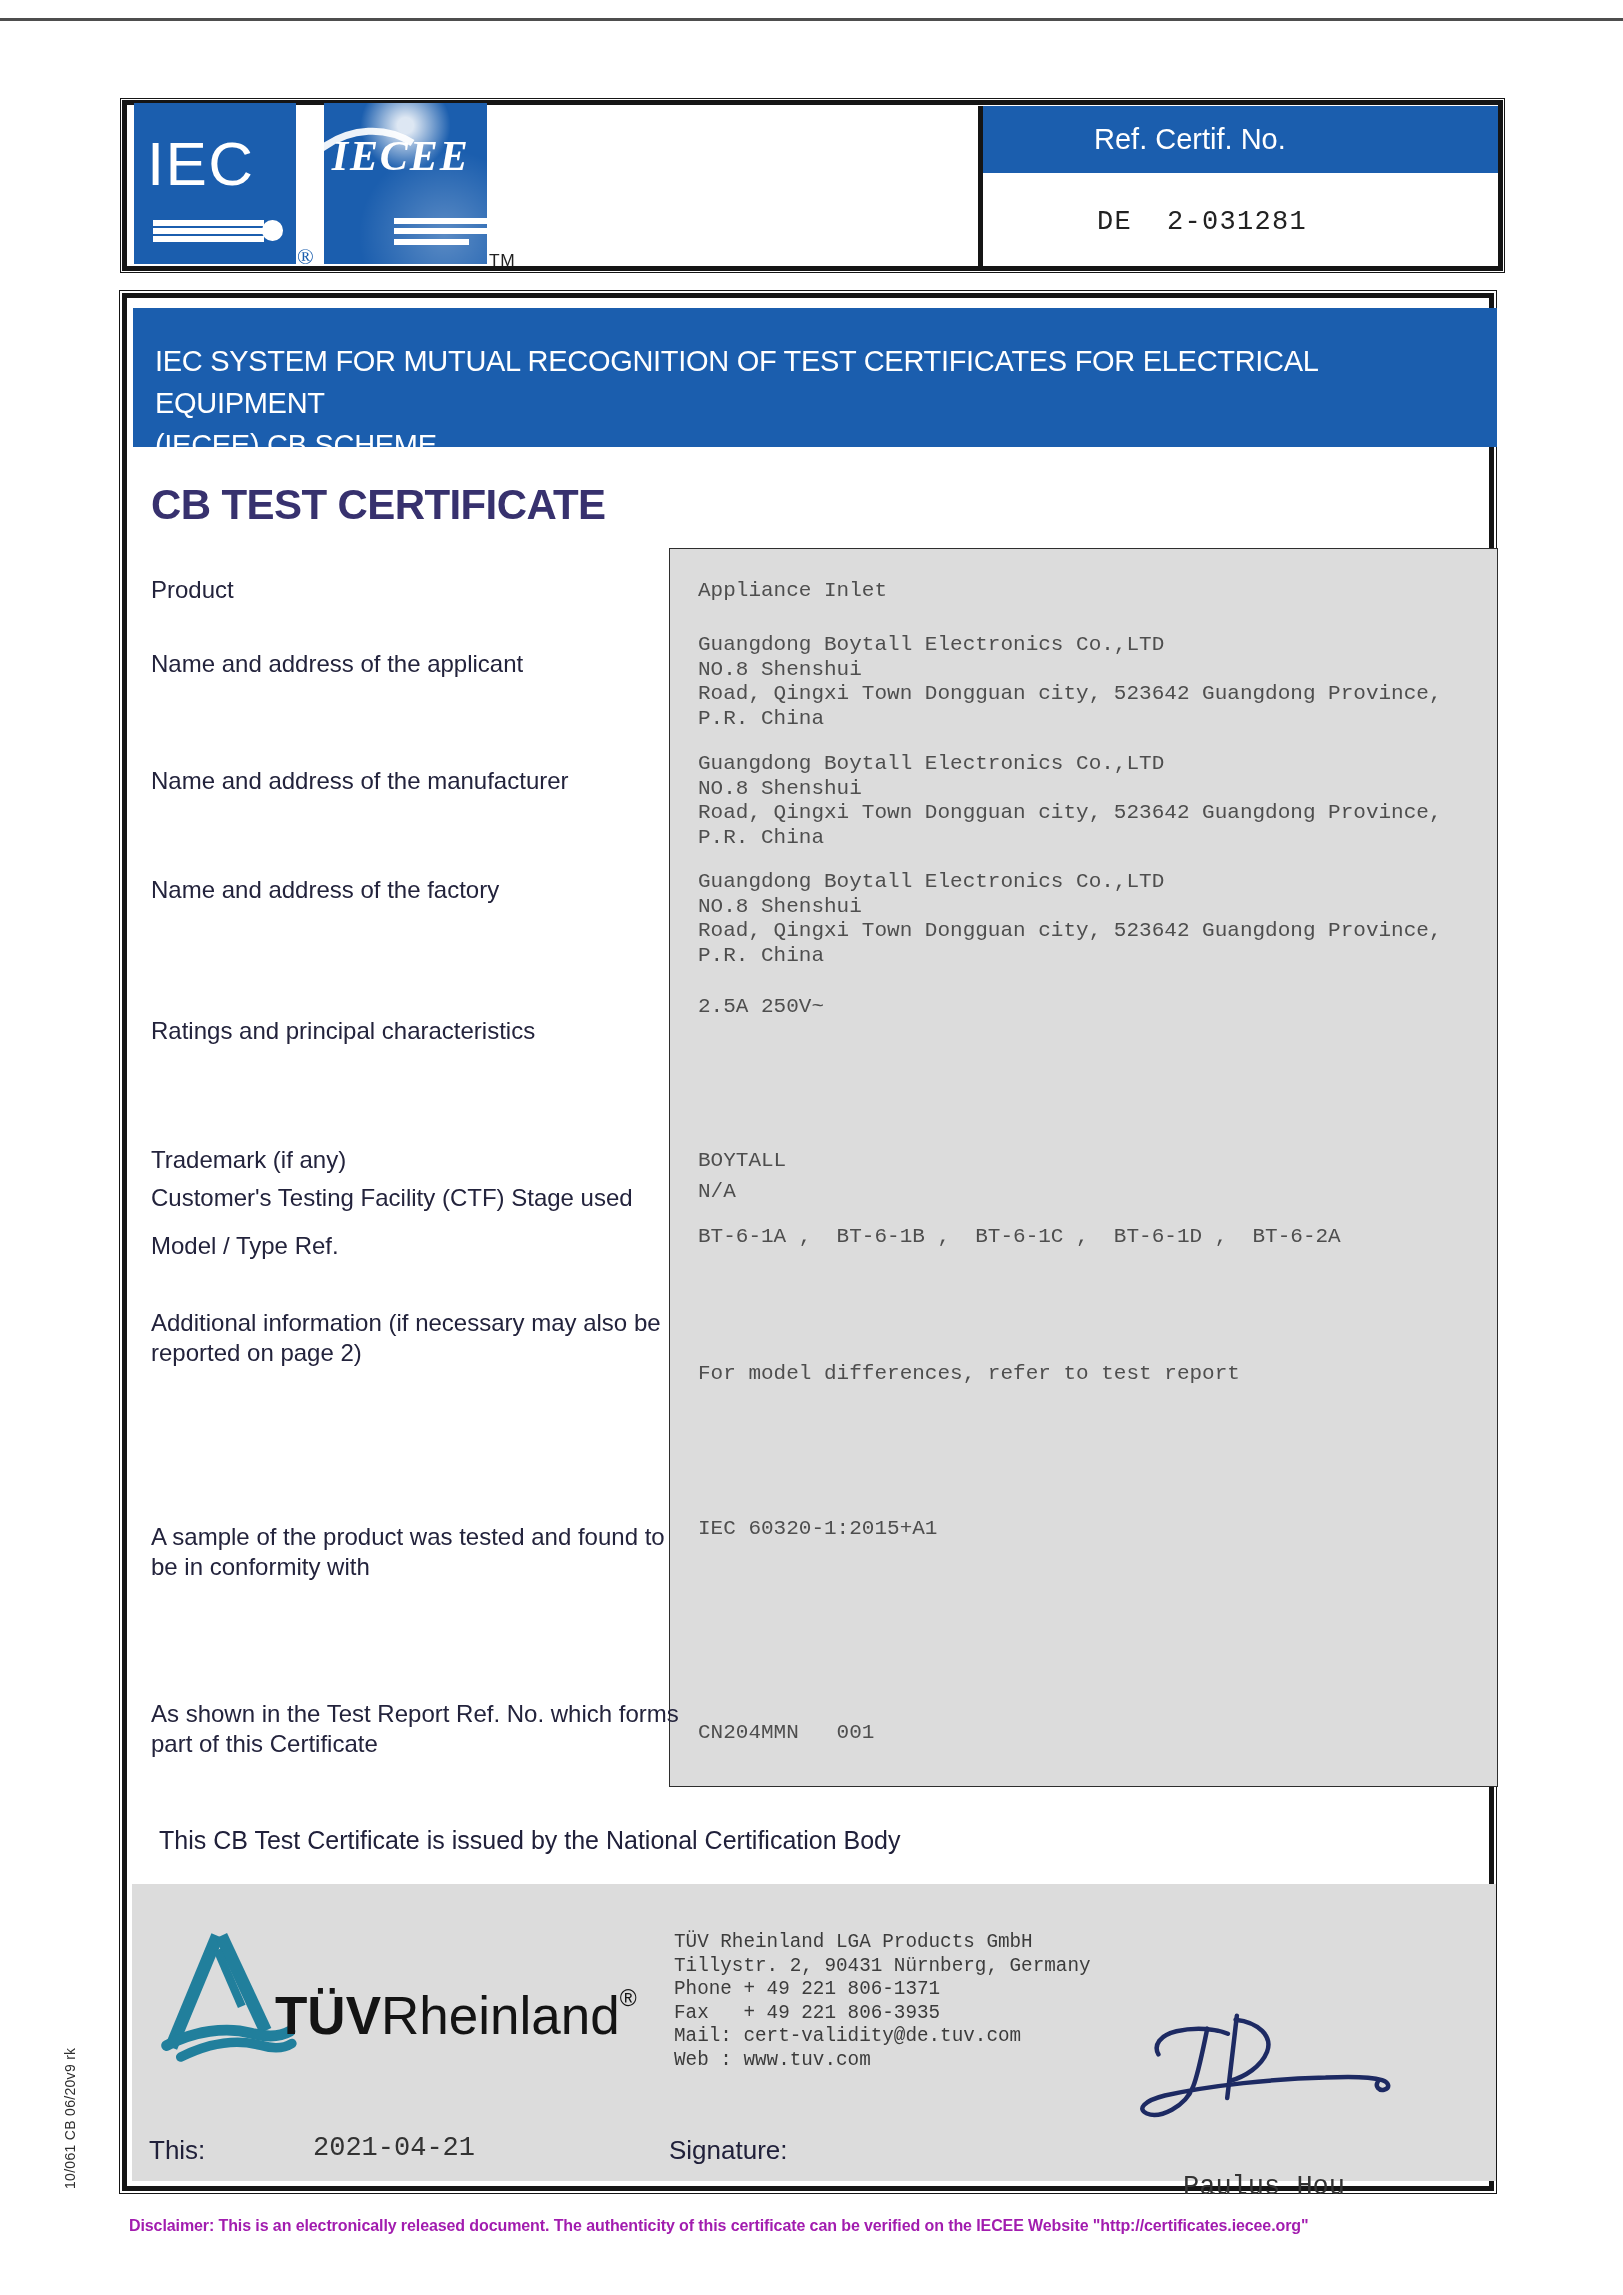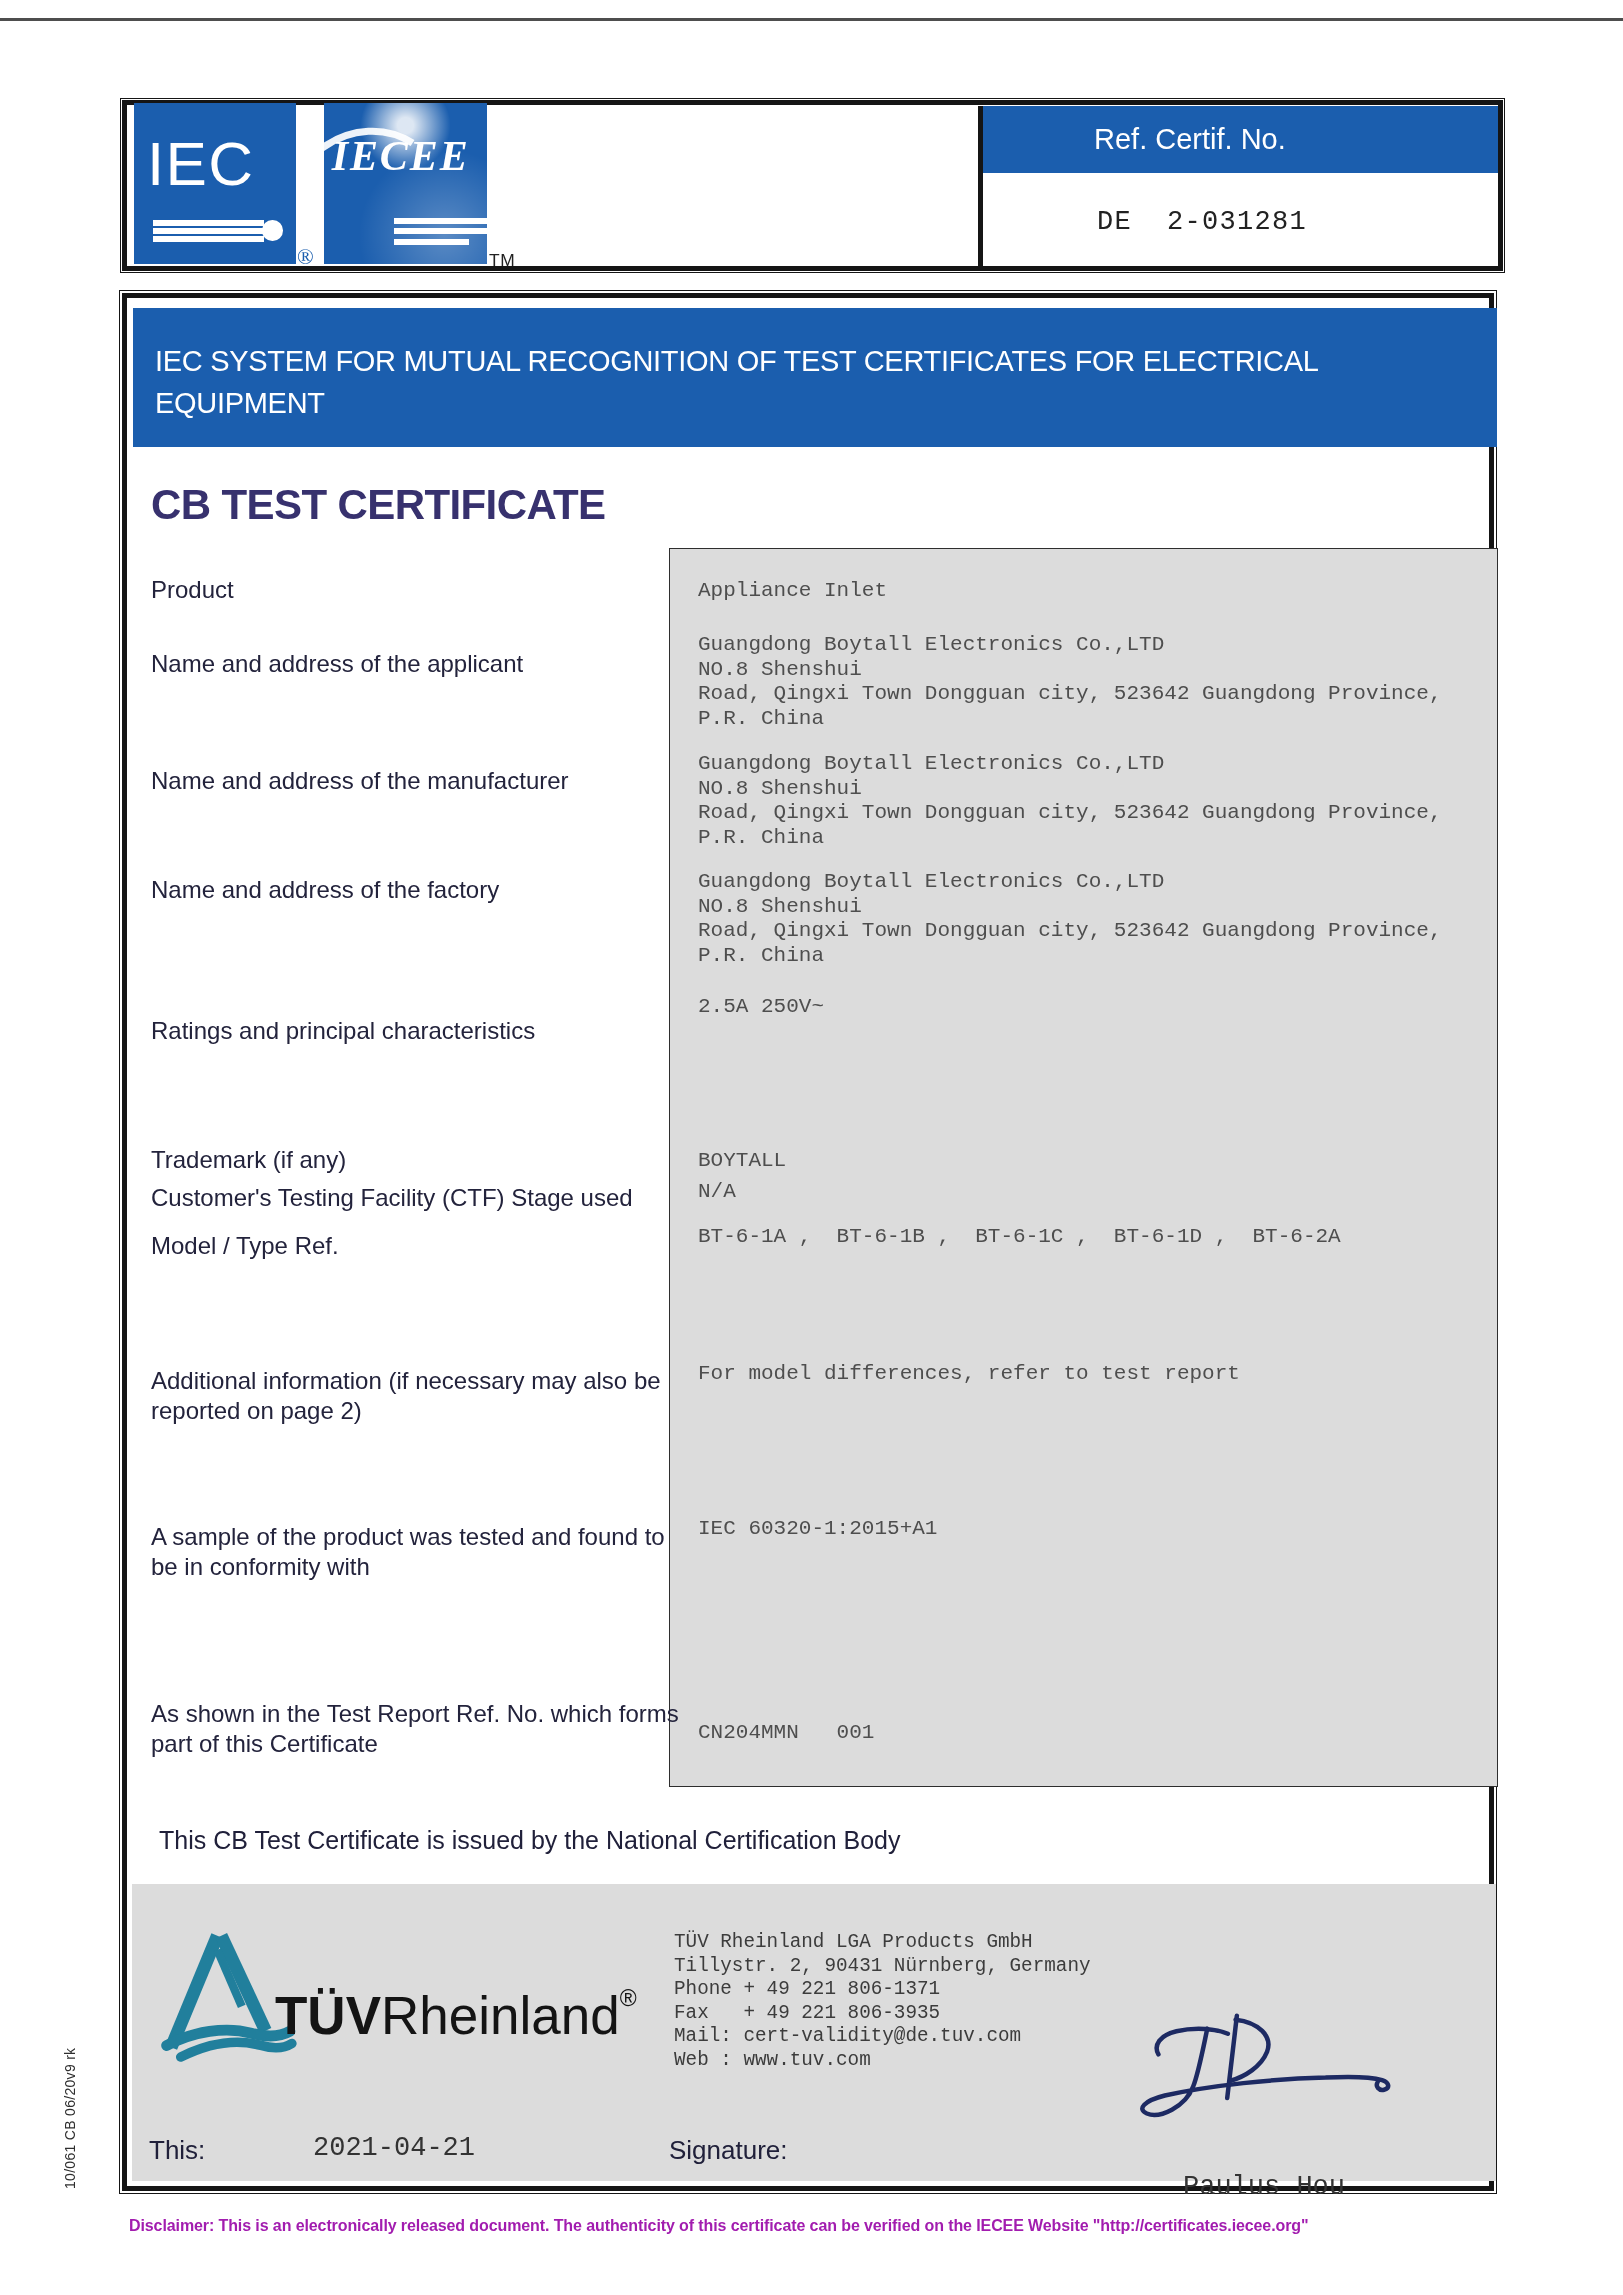--- a/index.html
+++ b/index.html
@@ -60,21 +60,21 @@
   .scheme-banner{left:133px;top:308px;width:1364px;height:139px;background:var(--brand-blue);
     color:#fff;padding:32px 13px 0 22px;font-size:29px;line-height:42px;letter-spacing:-0.3px;}
 
   .page-title{left:151px;top:481px;font-size:42px;font-weight:700;letter-spacing:-0.6px;color:var(--title-navy);}
 
   .values-panel{left:669px;top:548px;width:829px;height:1239px;background:var(--panel-gray);
     border:1.9px solid #2e2e2e;}
 
   .fl{position:absolute;left:151px;width:534px;font-size:24px;line-height:30px;color:#23233c;}
   .fl0{top:575px}.fl1{top:649px}.fl2{top:766px}.fl3{top:875px}.fl4{top:1016px}
-  .fl5{top:1145px}.fl6{top:1183px}.fl7{top:1231px}.fl8{top:1366px}.fl9{top:1522px}.fl10{top:1699px}
+  .fl5{top:1145px}.fl6{top:1183px}.fl7{top:1231px}.fl8{top:1308px}.fl9{top:1522px}.fl10{top:1699px}
 
   .fv{position:absolute;left:698px;font-family:"Liberation Mono",monospace;
     font-size:21px;line-height:24.5px;color:#4e4e4e;white-space:pre;}
   .fv0{top:579px}.fv1{top:633px}.fv2{top:752px}.fv3{top:870px}.fv4{top:995px}
   .fv5{top:1149px}.fv6{top:1180px}.fv7{top:1225px}.fv8{top:1362px}.fv9{top:1517px}.fv10{top:1721px}
 
   .issued-line{left:151px;top:1826px;font-size:25px;color:#20203a;margin-left:8px;}
 
   
   .footer-panel{left:132px;top:1884px;width:1364px;height:297px;background:var(--panel-gray);}
@@ -125,20 +125,21 @@
 <div class="abs header-divider"></div>
 <div class="abs ref-band">
   <span>Ref. Certif. No.</span>
 </div>
 <div class="abs ref-value">DE  2-031281</div>
 
 <div class="abs main-frame"></div>
 
 <div class="abs scheme-banner">
   <div>IEC SYSTEM FOR MUTUAL RECOGNITION OF TEST CERTIFICATES FOR ELECTRICAL EQUIPMENT</div>
+  <div>(IECEE) CB SCHEME</div>
 </div>
 
 <div class="abs page-title">CB TEST CERTIFICATE</div>
 
 <div class="abs values-panel"></div>
 
 <div class="fl fl0">Product</div>
 <div class="fl fl1">Name and address of the applicant</div>
 <div class="fl fl2">Name and address of the manufacturer</div>
 <div class="fl fl3">Name and address of the factory</div>

